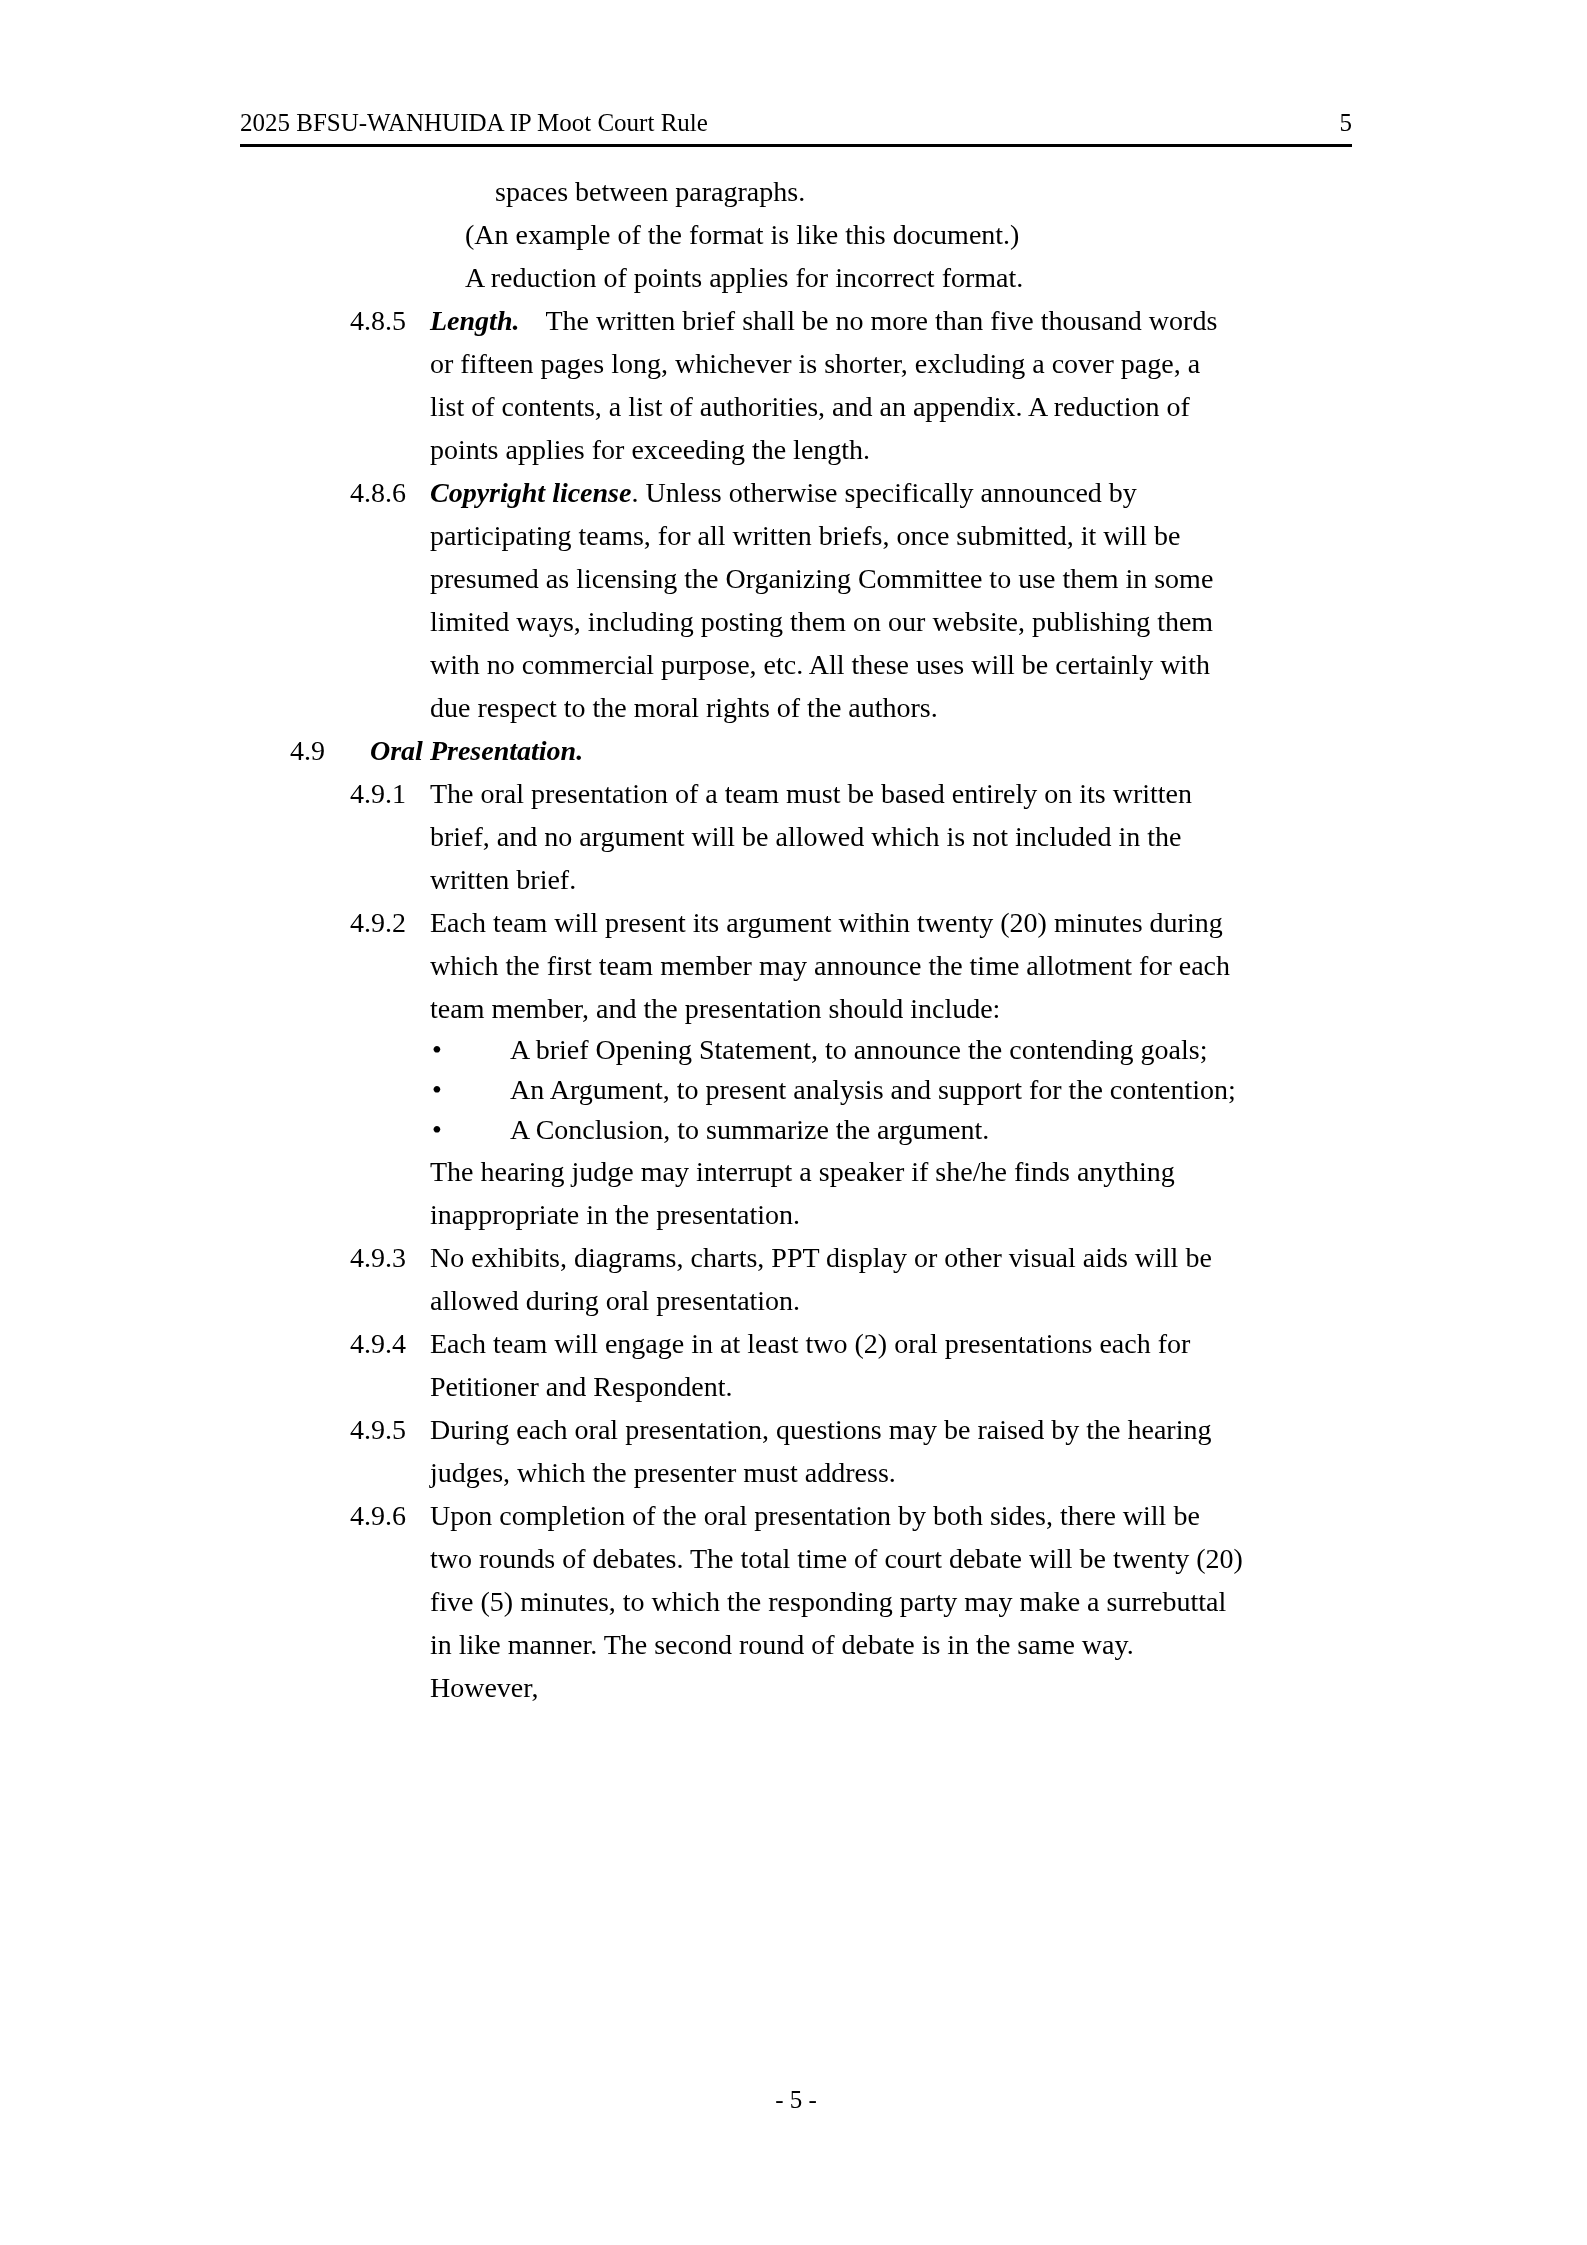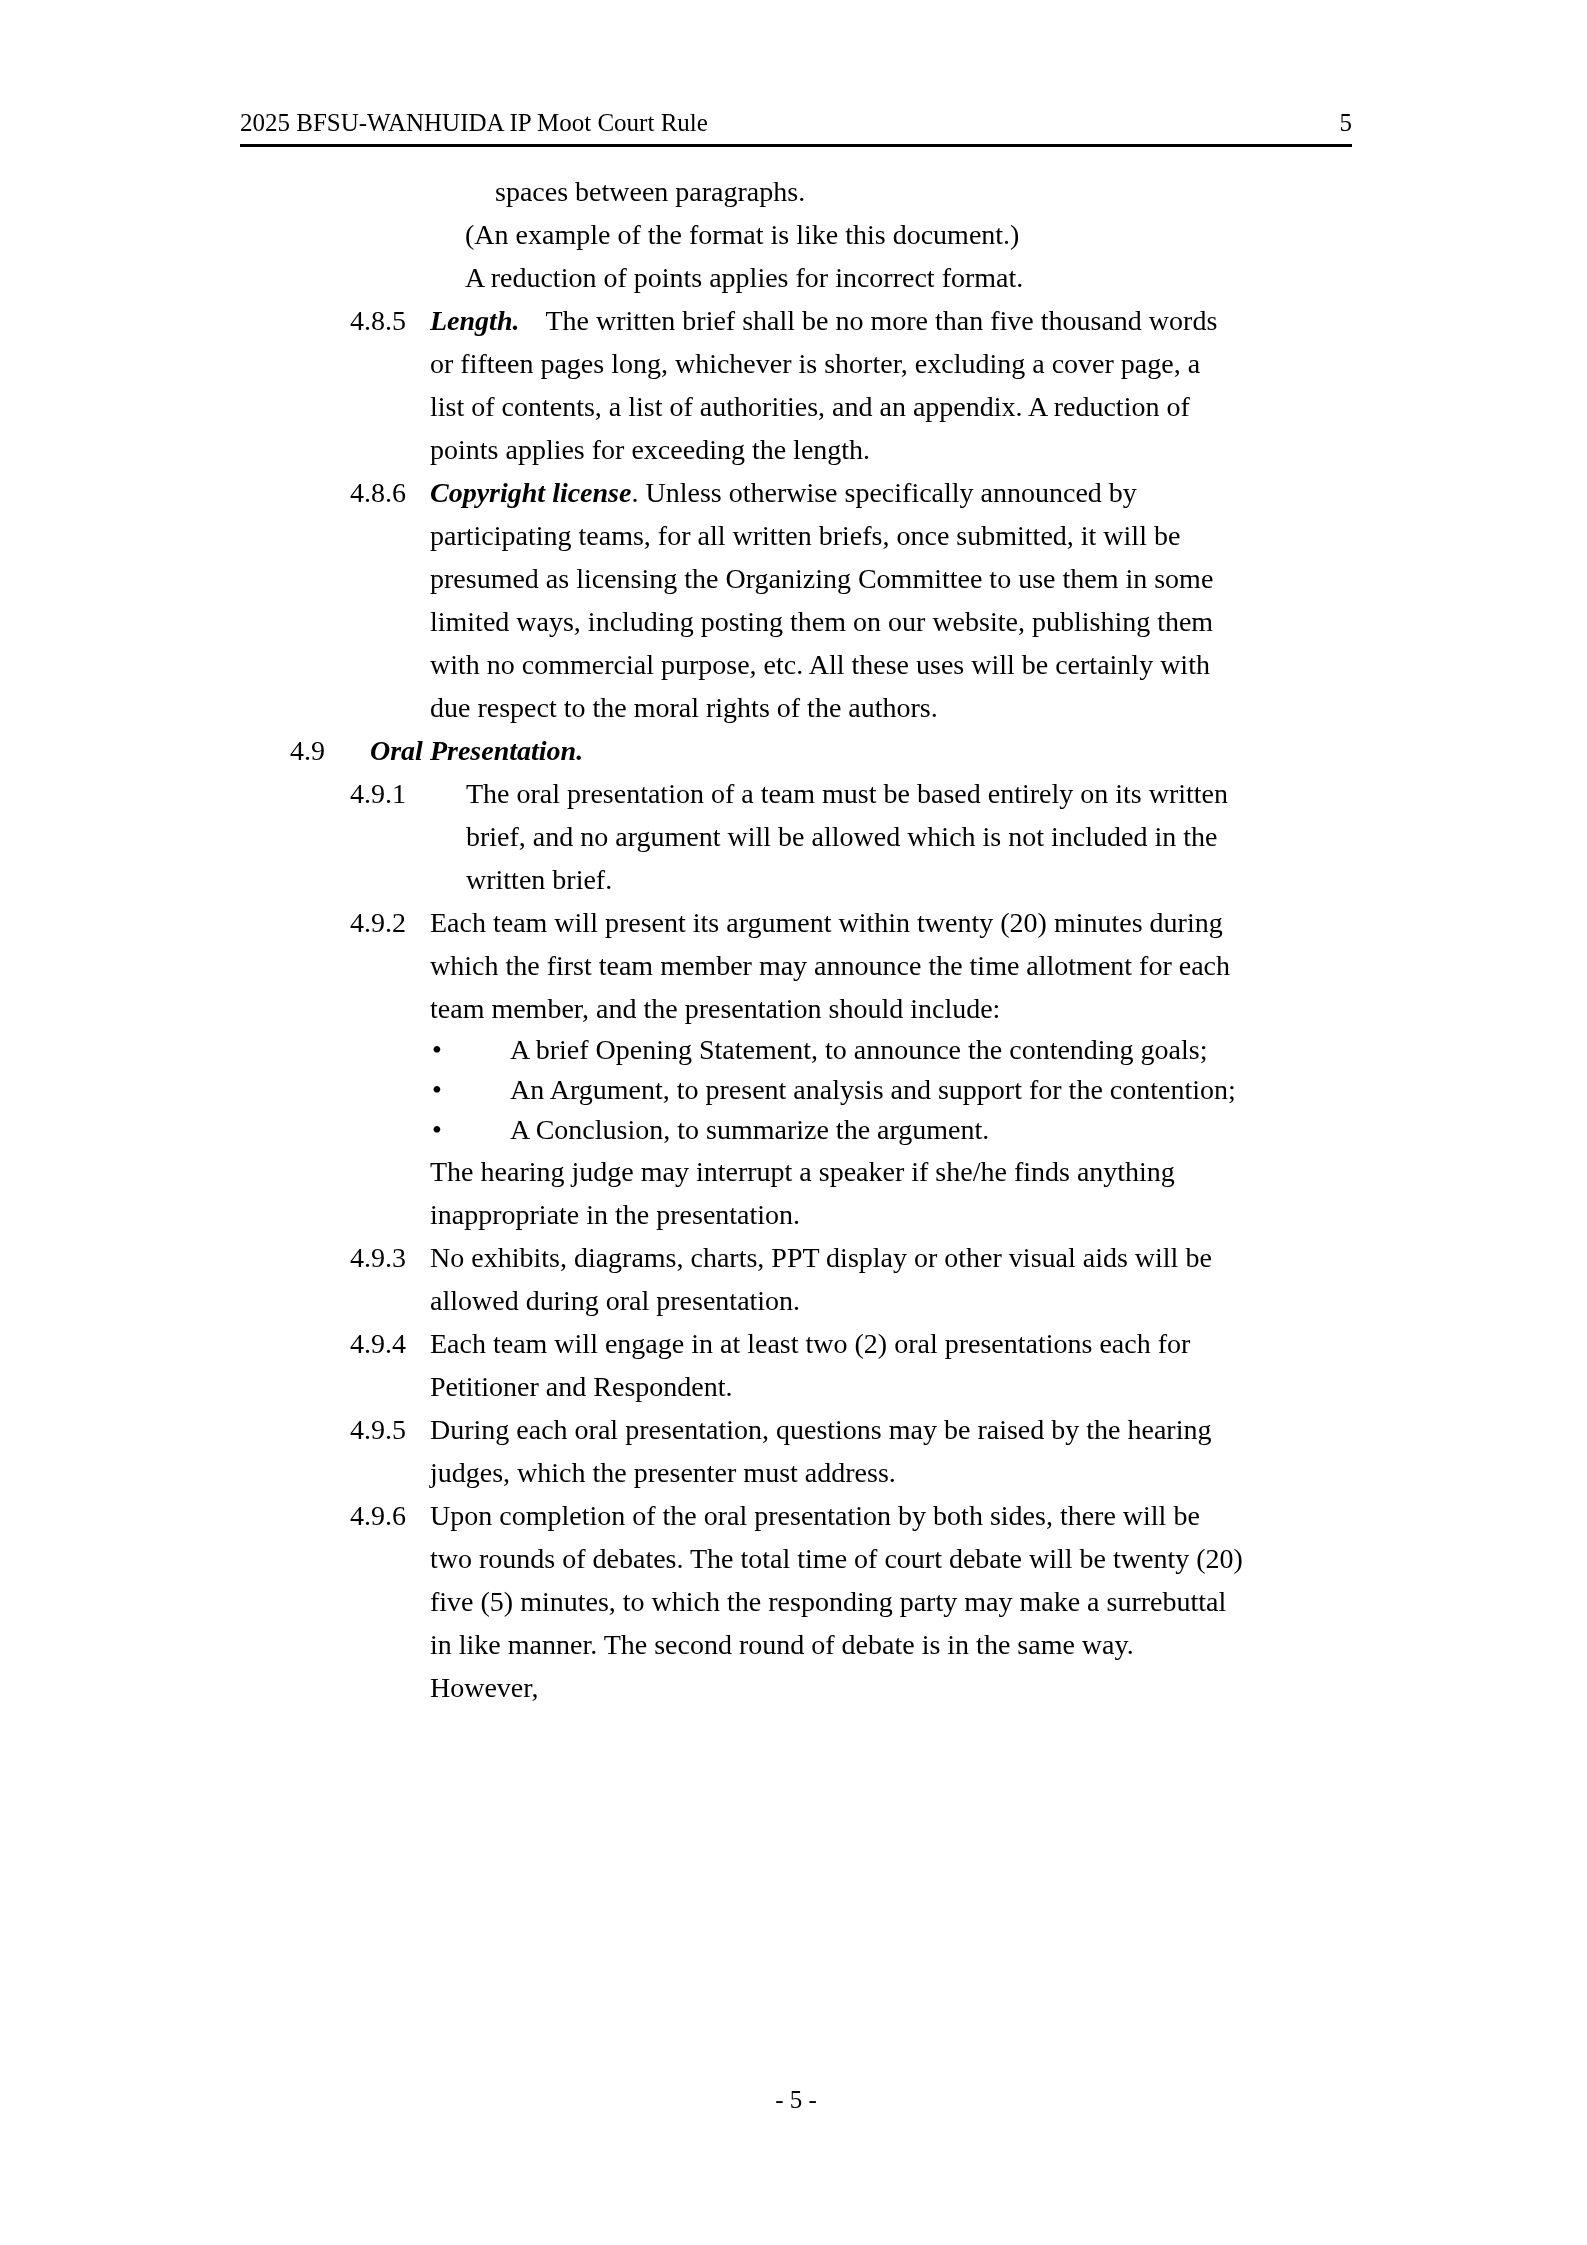--- a/index.html
+++ b/index.html
@@ -28,21 +28,21 @@
     font-size: 28px; line-height: 43px;
   }
   .content p, .content div { margin: 0; }
 
   .cont { white-space: nowrap; }
   .ind-a { padding-left: 255px; margin-top: 12px; }
   .ind-b { padding-left: 225px; }
   .mt16 { margin-top: 16px; }
   .mt17 { margin-top: 17px; }
   .mt19 { margin-top: 19px; }
-  .mt20 { margin-top: 20px; gap: 36px; }
+  .mt20 { margin-top: 20px; }
   .mt23 { margin-top: 23px; }
   .mt24 { margin-top: 24px; }
 
   .item { display: flex; padding-left: 110px; }
   .item.h49 { padding-left: 50px; align-items: center; }
   .num { flex: 0 0 80px; width: 80px; }
   .ibody { flex: 1 1 auto; min-width: 0; }
   .line { white-space: nowrap; }
   .lead { font-weight: bold; font-style: italic; }
   .tab { display: inline-block; width: 26px; }

